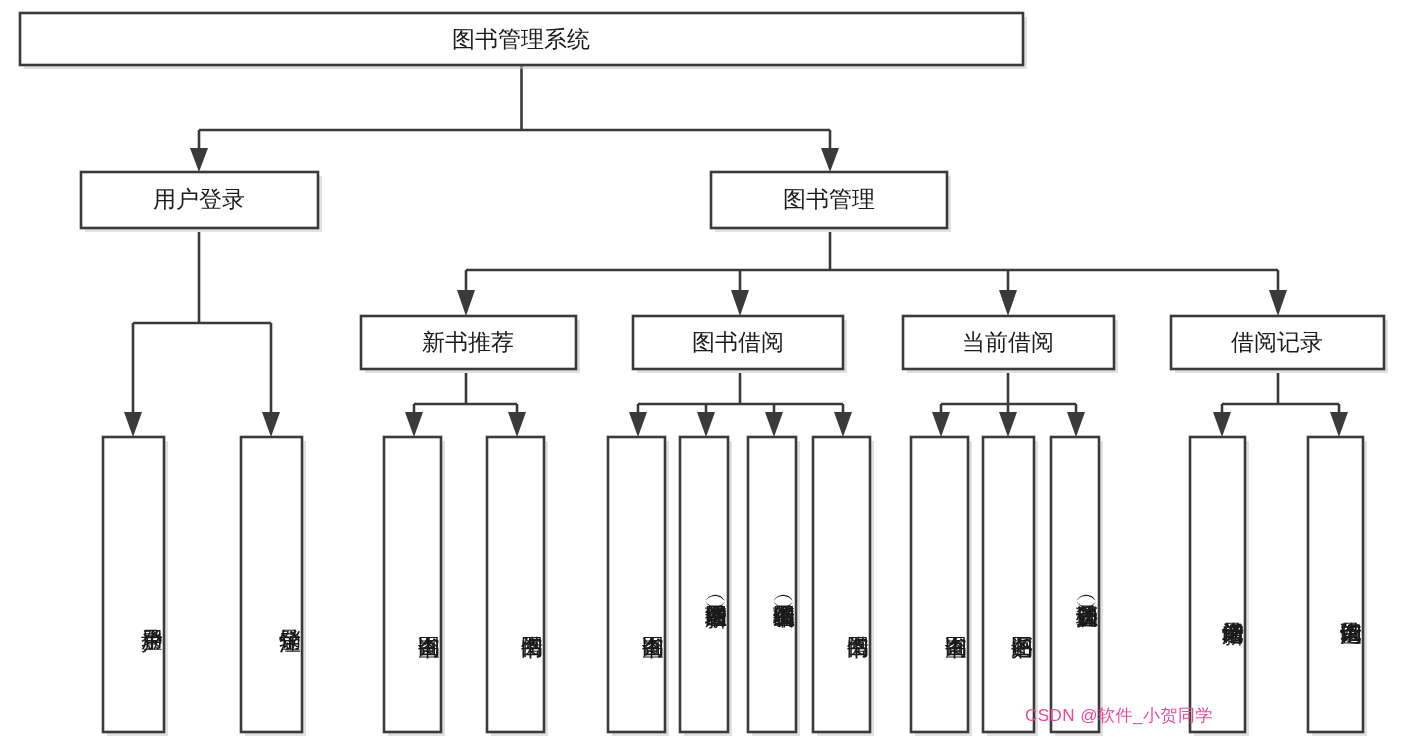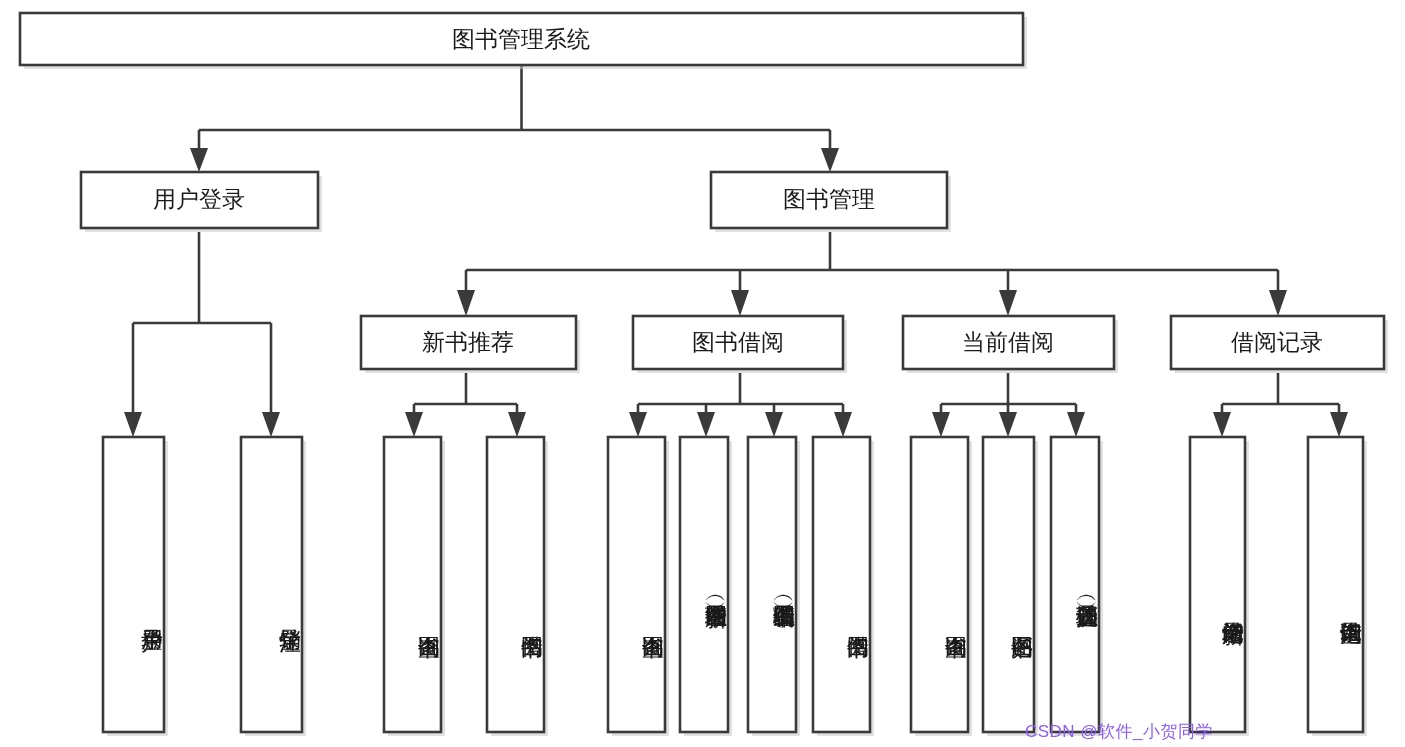--- a/index.html
+++ b/index.html
@@ -64,24 +64,24 @@
     text-orientation: upright;
     white-space: nowrap;
     display: flex;
     align-items: flex-start;
     justify-content: center;
     pointer-events: none;
   }
   .watermark {
     position: absolute;
     right: 8px;
-    bottom: 4px;
+    bottom: 20px;
     font-family: "Liberation Sans", "DejaVu Sans", sans-serif;
     font-size: 17px;
-    color: #8b5cf6;
+    color: #ec4899;
     letter-spacing: 0.5px;
     white-space: nowrap;
   }
 </style>
 </head>
 <body>
 
 <div id="diagram-root">
 
   <svg class="diagram-canvas" viewBox="0 0 1405 747" xmlns="http://www.w3.org/2000/svg">

